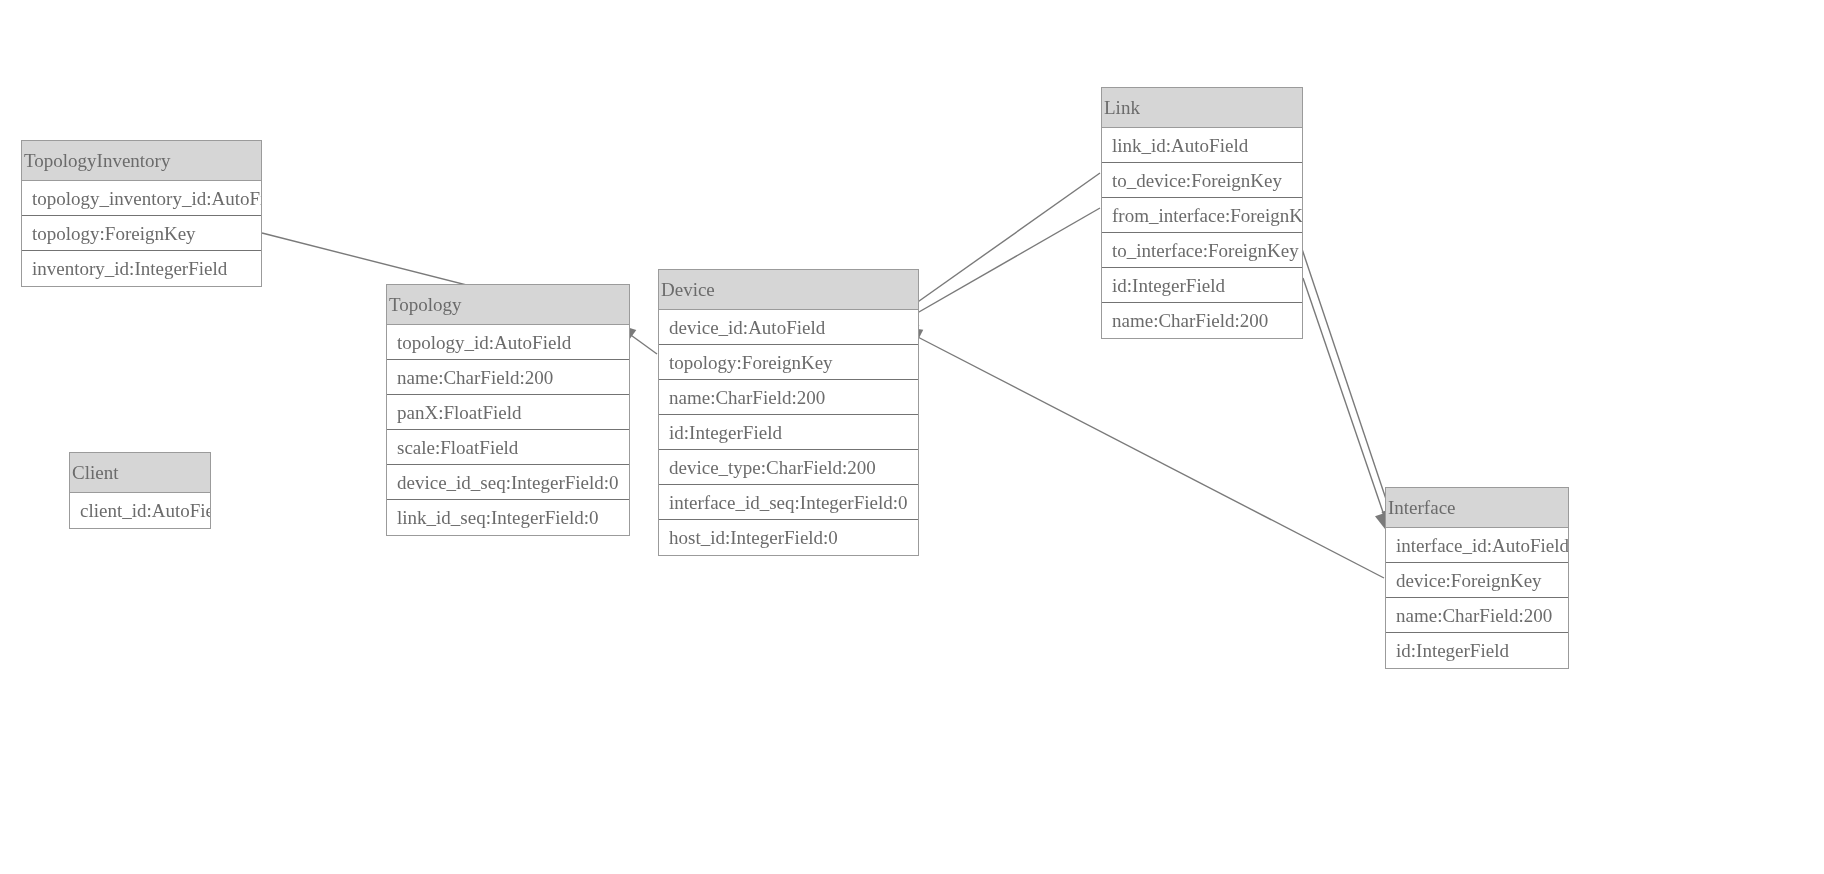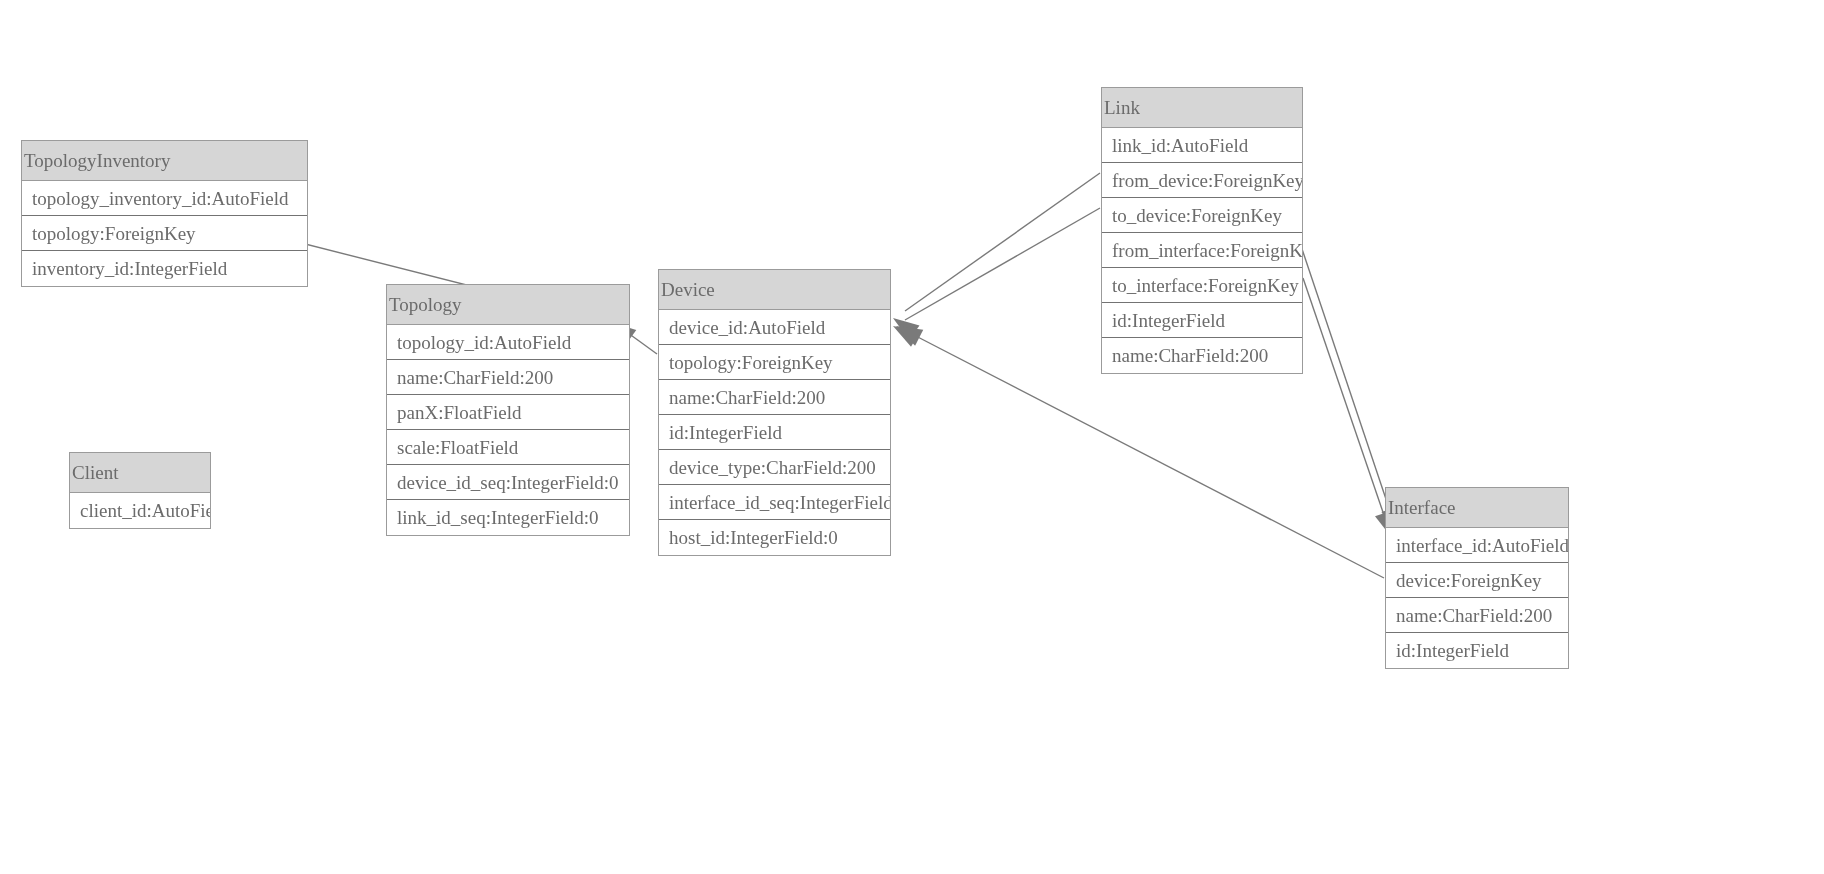--- a/index.html
+++ b/index.html
@@ -89,53 +89,52 @@
         <path d="M1303,278 L1386,521" stroke="#7a7a7a" stroke-width="1.4" fill="none"></path>
         <polygon points="0,0 -26,-9 -26,9" fill="#7a7a7a" transform="translate(1392,538) rotate(71)"></polygon>
       </g>
       <g>
         <path d="M1384,578 L910,333" stroke="#7a7a7a" stroke-width="1.4" fill="none"></path>
         <polygon points="0,0 -26,-9 -26,9" fill="#7a7a7a" transform="translate(896,326) rotate(207)"></polygon>
       </g>
     </svg>
 
   <div id="entity-layer">
-      <div class="entity" style="left: 21px; top: 140px; width: 287px;">
+      <div class="entity" style="left: 21px; top: 140px; width: 241px;">
         <div class="entity-title">TopologyInventory</div>
         <div class="entity-field">topology_inventory_id:AutoField</div>
         <div class="entity-field">topology:ForeignKey</div>
         <div class="entity-field last">inventory_id:IntegerField</div>
       </div>
       <div class="entity" style="left: 69px; top: 452px; width: 142px;">
         <div class="entity-title">Client</div>
         <div class="entity-field last">client_id:AutoField</div>
       </div>
       <div class="entity" style="left: 386px; top: 284px; width: 244px;">
         <div class="entity-title">Topology</div>
         <div class="entity-field">topology_id:AutoField</div>
         <div class="entity-field">name:CharField:200</div>
         <div class="entity-field">panX:FloatField</div>
         <div class="entity-field">scale:FloatField</div>
         <div class="entity-field">device_id_seq:IntegerField:0</div>
         <div class="entity-field last">link_id_seq:IntegerField:0</div>
       </div>
-      <div class="entity" style="left: 658px; top: 269px; width: 233px;">
+      <div class="entity" style="left: 658px; top: 269px; width: 261px;">
         <div class="entity-title">Device</div>
         <div class="entity-field">device_id:AutoField</div>
         <div class="entity-field">topology:ForeignKey</div>
         <div class="entity-field">name:CharField:200</div>
         <div class="entity-field">id:IntegerField</div>
         <div class="entity-field">device_type:CharField:200</div>
         <div class="entity-field">interface_id_seq:IntegerField:0</div>
         <div class="entity-field last">host_id:IntegerField:0</div>
       </div>
       <div class="entity" style="left: 1101px; top: 87px; width: 202px;">
         <div class="entity-title">Link</div>
         <div class="entity-field">link_id:AutoField</div>
-        <div class="entity-field">from_device:ForeignKey</div>
         <div class="entity-field">to_device:ForeignKey</div>
         <div class="entity-field">from_interface:ForeignKey</div>
         <div class="entity-field">to_interface:ForeignKey</div>
         <div class="entity-field">id:IntegerField</div>
         <div class="entity-field last">name:CharField:200</div>
       </div>
       <div class="entity" style="left: 1385px; top: 487px; width: 184px;">
         <div class="entity-title">Interface</div>
         <div class="entity-field">interface_id:AutoField</div>
         <div class="entity-field">device:ForeignKey</div>

